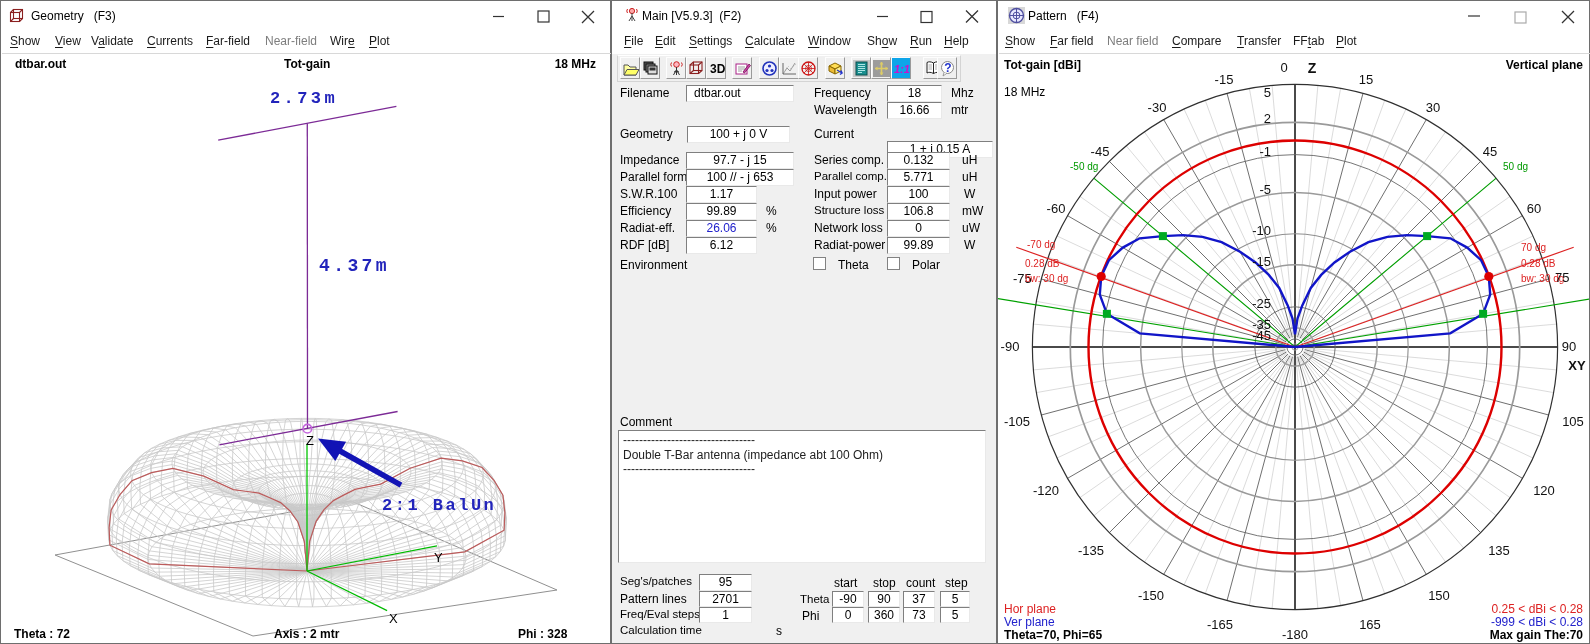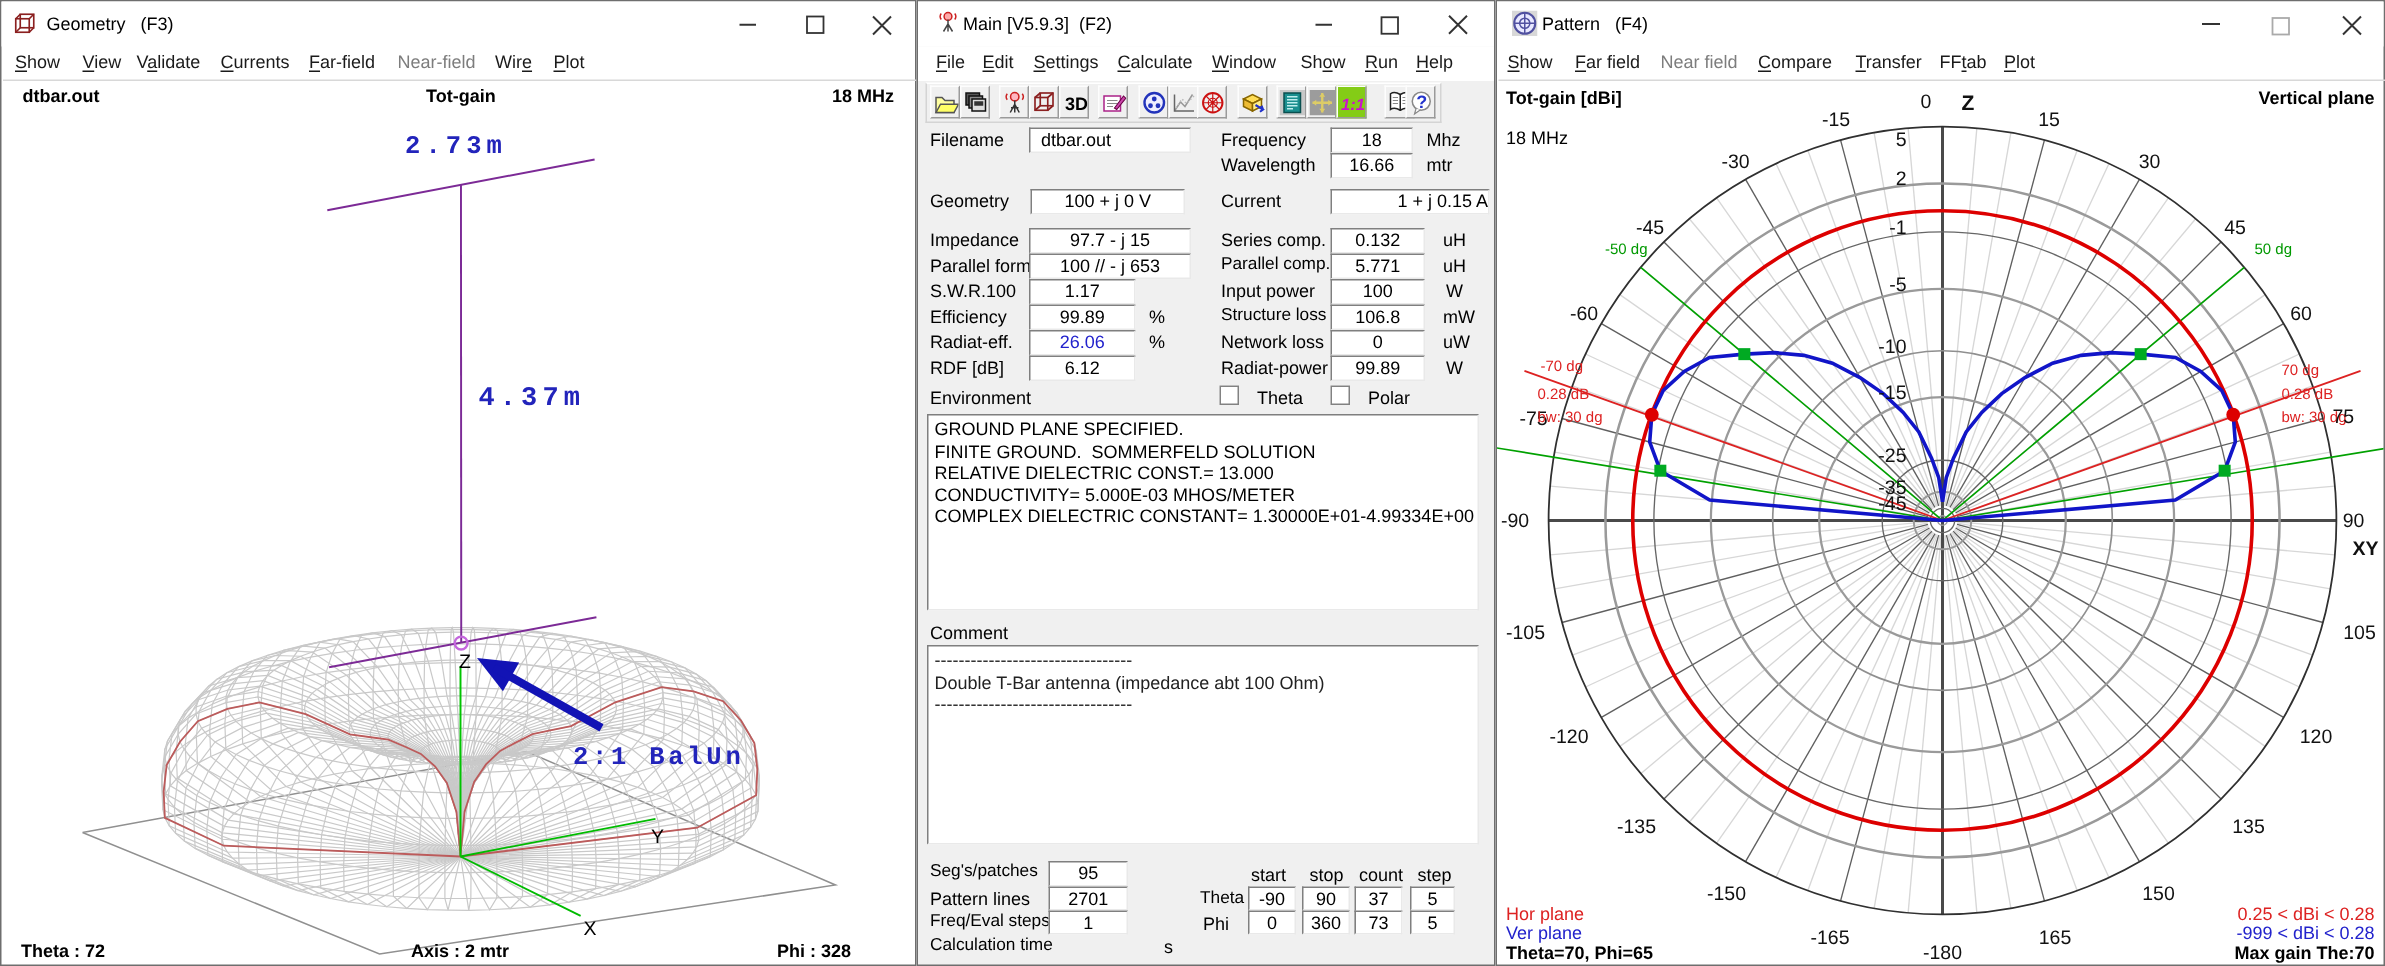--- a/index.html
+++ b/index.html
@@ -261,21 +261,21 @@
 <path d="M5 4.5 H12 M5 6.5 H12 M5 8.5 H12 M5 10.5 H12 M5 12.5 H9" stroke="#bfeeee" stroke-width="0.9"></path>
       </svg>
     </div>
 <div style="position:absolute;left:259px;top:56px;width:20px;height:22px;background:#f0f0f0;border:1px solid #9a9a9a;border-top-color:#fdfdfd;border-left-color:#fdfdfd">
       <svg width="17" height="17" viewBox="0 0 17 17" style="position:absolute;left:0.5px;top:1.5px">
         <rect x="0" y="0" width="17" height="17" fill="#9c9c9c"></rect>
         <path d="M8.5 2 V15 M2 8.5 H15" stroke="#ddcc66" stroke-width="1.6"></path>
 <path d="M8.5 2 L6.5 4.5 H10.5 Z M8.5 15 L6.5 12.5 H10.5 Z M2 8.5 L4.5 6.5 V10.5 Z M15 8.5 L12.5 6.5 V10.5 Z" fill="#ddcc66"></path>
       </svg>
     </div>
-<div style="position:absolute;left:279px;top:56px;width:20px;height:22px;background:#84cc16;border:1px solid #9a9a9a;border-top-color:#fdfdfd;border-left-color:#fdfdfd">
+<div style="position:absolute;left:279px;top:56px;width:20px;height:22px;background:#0ea5e9;border:1px solid #9a9a9a;border-top-color:#fdfdfd;border-left-color:#fdfdfd">
       <svg width="17" height="17" viewBox="0 0 17 17" style="position:absolute;left:0.5px;top:1.5px">
         <text x="1" y="13" font-size="11" font-weight="bold" font-style="italic" fill="#cc11cc" font-family="Liberation Sans">1:1</text>
       </svg>
     </div>
 <div style="position:absolute;left:311px;top:56px;width:20px;height:22px;background:#f0f0f0;border:1px solid #9a9a9a;border-top-color:#fdfdfd;border-left-color:#fdfdfd">
       <svg width="17" height="17" viewBox="0 0 17 17" style="position:absolute;left:0.5px;top:1.5px">
         <path d="M8.5 3 C6 1.5 3.5 1.5 2 2.5 V13 C3.5 12 6 12 8.5 13.5 C11 12 13.5 12 15 13 V2.5 C13.5 1.5 11 1.5 8.5 3 Z" fill="#fff" stroke="#222"></path>
 <path d="M8.5 3 V13.5" stroke="#222"></path>
         <path d="M3.5 5 H7 M3.5 7 H7 M3.5 9 H7 M10 5 H13.5 M10 7 H13.5 M10 9 H13.5" stroke="#888" stroke-width="0.7"></path>
       </svg>
@@ -291,21 +291,21 @@
 <div class="ibox" style="left:74px;top:84px;width:108px;height:17px;text-align:left;padding-left:7px;color:#000">dtbar.out</div>
 <div class="lb" style="left:202px;top:85px">Frequency</div>
 <div class="ibox" style="left:275px;top:84px;width:55px;height:17px;text-align:center;color:#000">18</div>
 <div class="lb" style="left:339px;top:85px">Mhz</div>
 <div class="lb" style="left:202px;top:102px">Wavelength</div>
 <div class="ibox" style="left:275px;top:101px;width:55px;height:17px;text-align:center;color:#000">16.66</div>
 <div class="lb" style="left:339px;top:102px">mtr</div>
 <div class="lb" style="left:8px;top:126px">Geometry</div>
 <div class="ibox" style="left:75px;top:125px;width:103px;height:17px;text-align:center;color:#000">100 + j 0 V</div>
 <div class="lb" style="left:202px;top:126px">Current</div>
-<div class="ibox" style="left:275px;top:125px;width:106px;height:17px;text-align:right;color:#000">1 + j 0.15 A</div>
+<div class="ibox" style="left:275px;top:140px;width:106px;height:17px;text-align:center;color:#000">1 + j 0.15 A</div>
 <div class="lb" style="left:8px;top:152px">Impedance</div>
 <div class="ibox" style="left:74px;top:151px;width:108px;height:17px;text-align:center;color:#000">97.7 - j 15</div>
 <div class="lb" style="left:202px;top:152px">Series comp.</div>
 <div class="ibox" style="left:275px;top:151px;width:63px;height:17px;text-align:center;color:#000">0.132</div>
 <div class="lb" style="left:350px;top:152px">uH</div>
 <div class="lb" style="left:8px;top:169px">Parallel form</div>
 <div class="ibox" style="left:74px;top:168px;width:108px;height:17px;text-align:center;color:#000">100 // - j 653</div>
 <div class="lb" style="left:202px;top:169px;font-size:11.5px">Parallel comp.</div>
 <div class="ibox" style="left:275px;top:168px;width:63px;height:17px;text-align:center;color:#000">5.771</div>
 <div class="lb" style="left:350px;top:169px">uH</div>
@@ -329,22 +329,20 @@
 <div class="lb" style="left:8px;top:237px">RDF [dB]</div>
 <div class="ibox" style="left:74px;top:236px;width:71px;height:17px;text-align:center;color:#000">6.12</div>
 <div class="lb" style="left:202px;top:237px">Radiat-power</div>
 <div class="ibox" style="left:275px;top:236px;width:63px;height:17px;text-align:center;color:#000">99.89</div>
 <div class="lb" style="left:352px;top:237px">W</div>
 <div class="lb" style="left:8px;top:257px">Environment</div>
 <div class="cap" style="left:201px;top:256px"></div>
 <div class="lb" style="left:226px;top:257px">Theta</div>
 <div class="cap" style="left:275px;top:256px"></div>
 <div class="lb" style="left:300px;top:257px">Polar</div>
-<div class="ibox" style="left:6px;top:275px;width:368px;height:131px;text-align:left;
-padding:2px 0 0 4px;line-height:14.6px;font-size:12px;white-space:pre">GROUND PLANE SPECIFIED.<br>FINITE GROUND.  SOMMERFELD SOLUTION<br>RELATIVE DIELECTRIC CONST.= 13.000<br>CONDUCTIVITY= 5.000E-03 MHOS/METER<br>COMPLEX DIELECTRIC CONSTANT= 1.30000E+01-4.99334E+00</div>
 <div class="lb" style="left:8px;top:414px">Comment</div>
 <div class="ibox" style="left:6px;top:429px;width:368px;height:133px;text-align:left;
 padding:2px 0 0 4px;line-height:14.6px;font-size:12px;color:#222;white-space:pre">---------------------------------<br>Double T-Bar antenna (impedance abt 100 Ohm)<br>---------------------------------</div>
 <div class="lb" style="left:8px;top:574px;font-size:11.5px">Seg's/patches</div>
 <div class="ibox" style="left:87px;top:573px;width:53px;height:17px;text-align:center;color:#000">95</div>
 <div class="lb" style="left:8px;top:591px">Pattern lines</div>
 <div class="ibox" style="left:87px;top:590px;width:53px;height:16px;text-align:center;color:#000">2701</div>
 <div class="lb" style="left:8px;top:607px;font-size:11.5px">Freq/Eval steps</div>
 <div class="ibox" style="left:87px;top:606px;width:53px;height:16px;text-align:center;color:#000">1</div>
 <div class="lb" style="left:8px;top:623px;font-size:11.5px">Calculation time</div>

